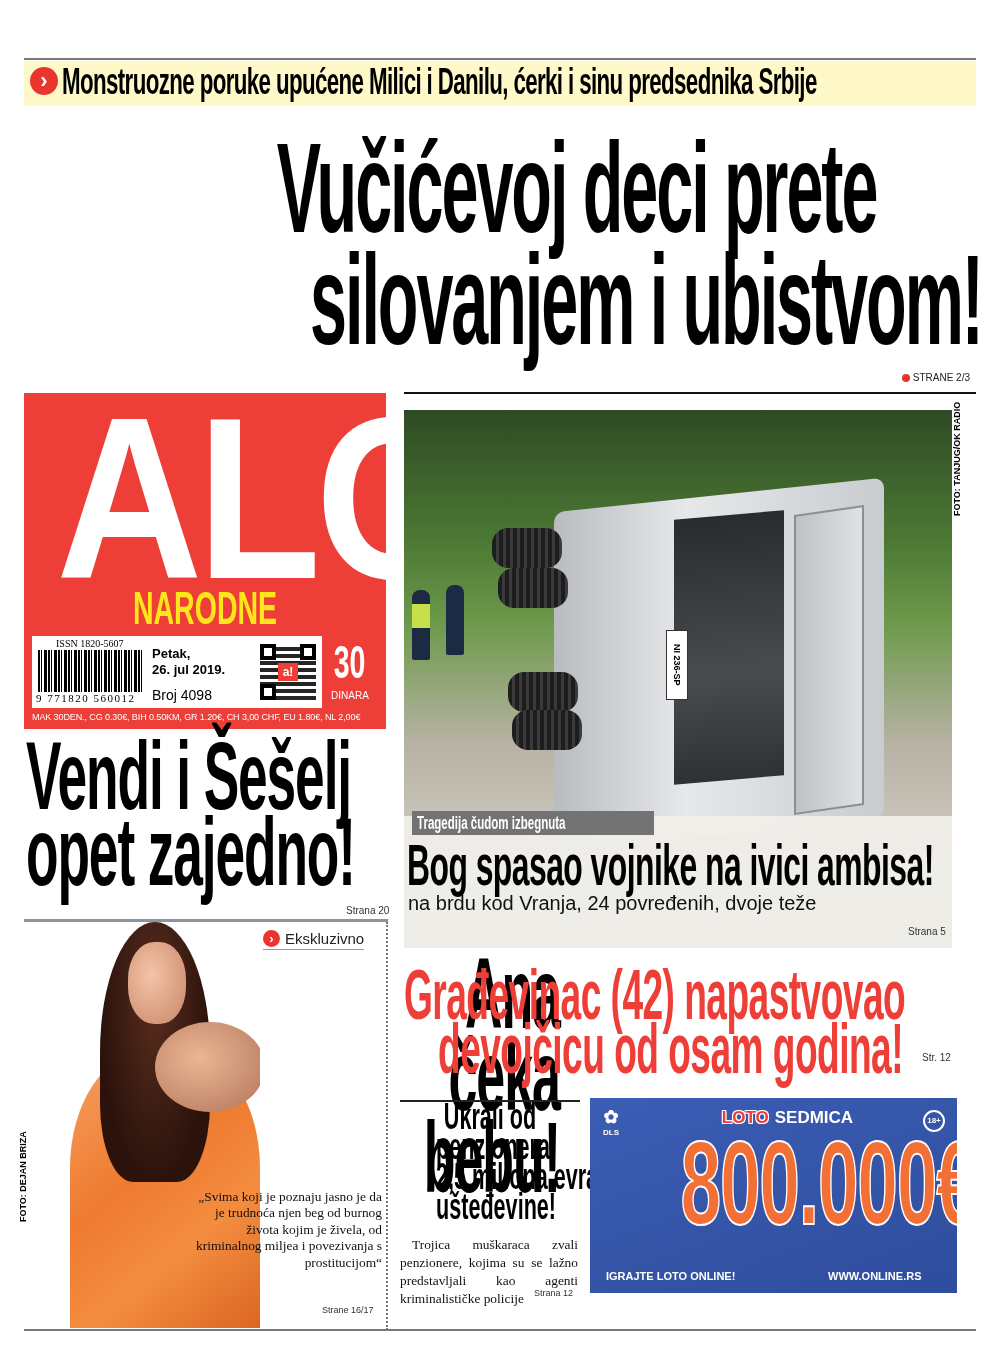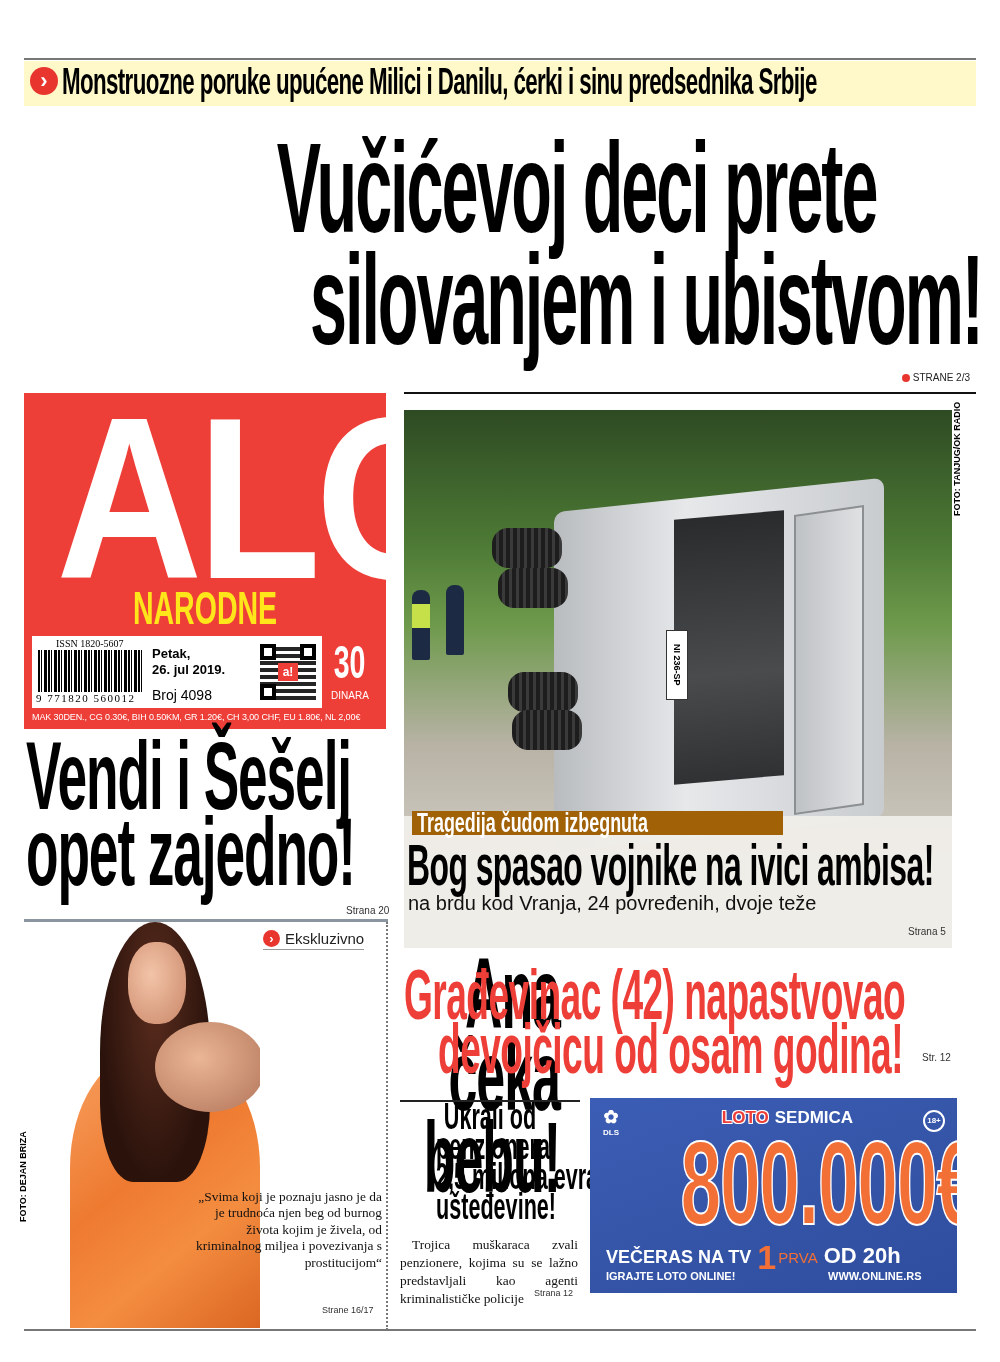--- a/index.html
+++ b/index.html
@@ -60,21 +60,21 @@
   .bus-door { left: 390px; top: 100px; width: 70px; height: 300px; background: linear-gradient(90deg, #bfc2c4, #dfe1e3); transform: skewY(-8deg); border: 2px solid #8c8f91; }
   .bus-wheel { width: 70px; height: 40px; border-radius: 16px; background: repeating-linear-gradient(90deg, #1d1d1d 0 4px, #3a3a3a 4px 7px); }
   .bus-plate { left: 262px; top: 220px; width: 22px; height: 70px; background: #fff; border: 1px solid #333; font-size: 9px; font-weight: 700; writing-mode: vertical-rl; text-align: center; line-height: 20px; }
   .person { width: 18px; height: 70px; border-radius: 8px 8px 2px 2px; background: #1d2a44; }
   .vest { background: linear-gradient(180deg, #1d2a44 0 20%, #c6e04a 20% 55%, #1d2a44 55%); }
 
   .photo-credit { left: 952px; top: 410px; width: 20px; height: 110px; }
   .photo-credit span { display: block; transform: rotate(-90deg) translate(-106px, 0); transform-origin: left top; white-space: nowrap; font-size: 9px; font-weight: 700; }
 
   .caption-band { left: 404px; top: 816px; width: 548px; height: 132px; background: rgba(240,238,233,0.95); }
-  .tag-red { left: 412px; top: 811px; height: 24px; background: #a16207; color: #fff; font-weight: 700; font-size: 28px; line-height: 24px; padding: 0 5px; white-space: nowrap; }
+  .tag-red { left: 412px; top: 811px; height: 24px; background: #737373; color: #fff; font-weight: 700; font-size: 18px; line-height: 24px; padding: 0 5px; white-space: nowrap; }
   .tag-red span { display: inline-block; transform: scaleX(0.64); transform-origin: left top; }
   .bus-head { left: 407px; top: 837px; font-size: 58px; line-height: 56px; letter-spacing: -1px; font-weight: 700; transform: scaleX(0.55); transform-origin: left top; white-space: nowrap; }
   .bus-sub { left: 408px; top: 891px; font-size: 20px; line-height: 25px; color: #111; }
   .arrow-dot { display: inline-block; width: 17px; height: 17px; border-radius: 50%; background: #e8362f; color: #fff; font-size: 13px; font-weight: 700; text-align: center; line-height: 17px; vertical-align: 1px; margin-right: 5px; }
   .bus-strana { left: 908px; top: 926px; font-size: 10px; color: #333; }
 
   
   .vendi { left: 26px; top: 738px; font-size: 96px; line-height: 76px; letter-spacing: -2px; font-weight: 700; transform: scaleX(0.555); transform-origin: left top; white-space: nowrap; }
   .vendi-strana { left: 346px; top: 905px; font-size: 10px; color: #333; }
   .rule-gray { left: 24px; top: 919px; width: 364px; height: 3px; background: #8a95a0; }
@@ -229,20 +229,17 @@
 <div class="abs ukrali-strana">Strana 12</div>
 
 <div class="abs loto">
   <div class="abs dls">
     <div class="dls-star">✿</div>
     <div>DLS</div>
   </div>
   <div class="abs loto-top"><b>LOTO</b><span>SEDMICA</span></div>
   <div class="abs age-badge">18+</div>
   <div class="abs loto-amount"><span>800.000€</span></div>
-  <div class="abs loto-tv">
-    <span>VEČERAS NA TV</span><span class="tv1">1</span><span class="prva">PRVA</span><span class="od20">OD 20h</span>
-  </div>
   <div class="abs loto-bot-left">IGRAJTE LOTO ONLINE!</div>
   <div class="abs loto-bot-right">WWW.ONLINE.RS</div>
 </div>
 
 <div class="abs bottom-rule"></div>
 
 </body></html>

